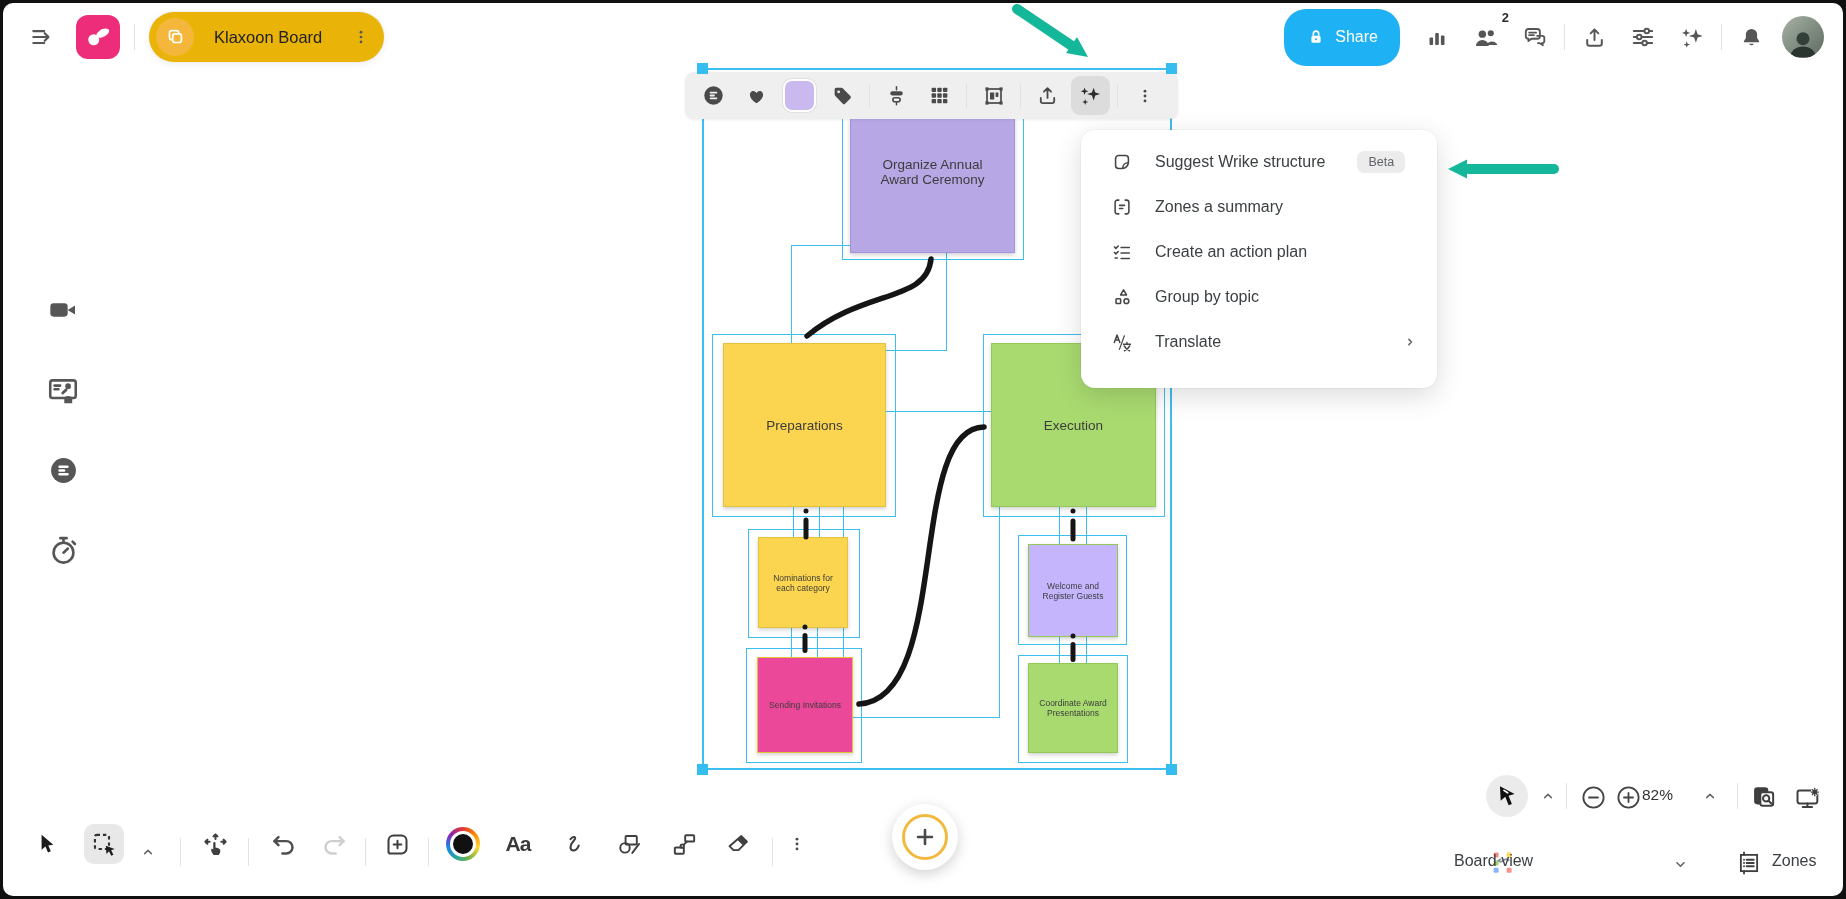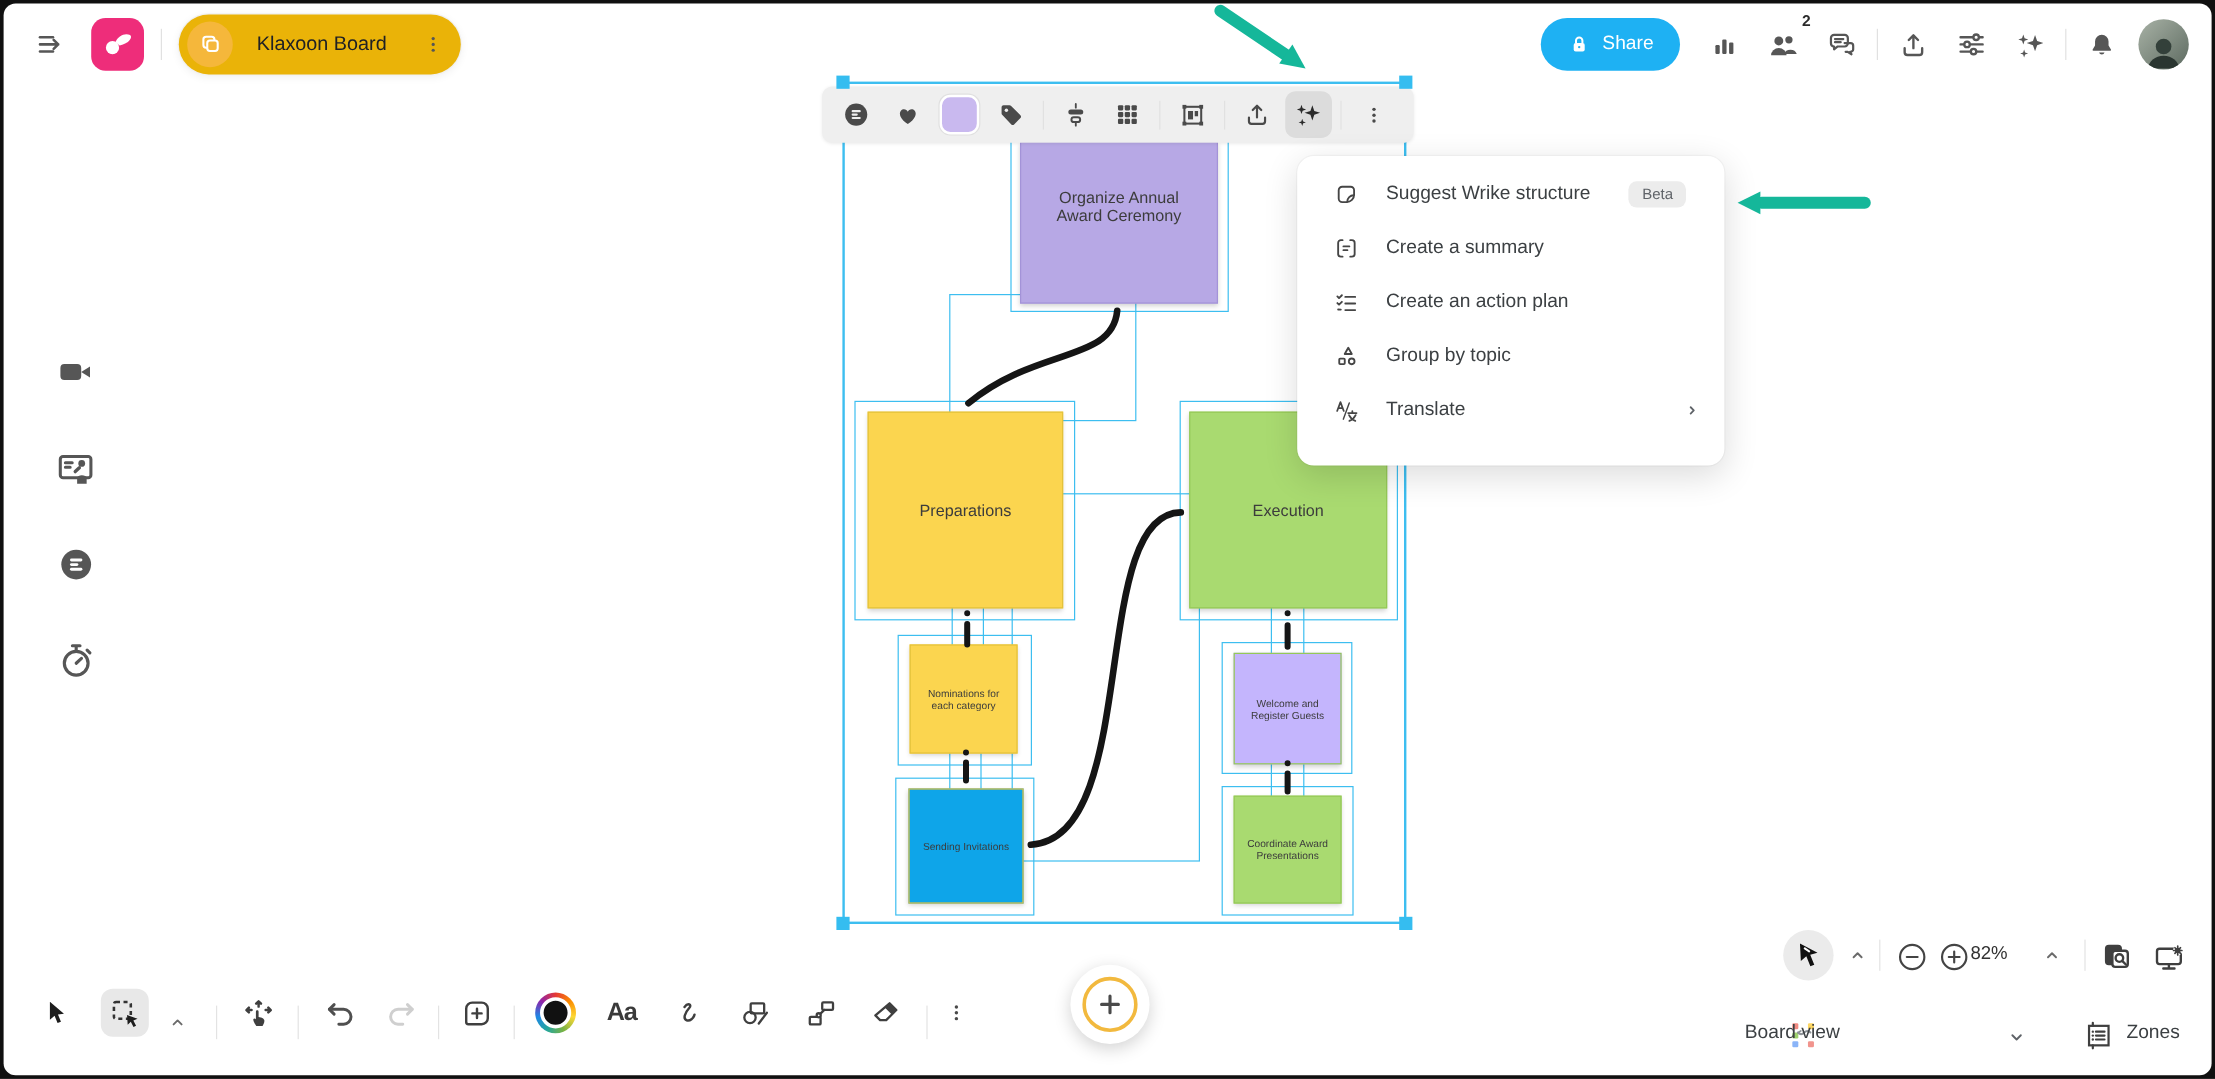--- a/index.html
+++ b/index.html
@@ -10,21 +10,21 @@
   .ic{display:flex;align-items:center;justify-content:center;border:none;background:transparent;cursor:pointer}
   .hbtn{width:40px;height:40px;border-radius:10px}
   .divider{width:1px;height:26px;background:#e1e1e1}
   
   .header-left{position:absolute;left:22px;top:12px;height:50px;display:flex;align-items:center;gap:14px}
   .logo{width:44px;height:44px;border-radius:12px;background:#ee2d7a;display:flex;align-items:center;justify-content:center}
   .title-pill{display:flex;align-items:center;gap:20px;background:#eab308;border-radius:28px;padding:6px 8px 6px 7px;box-shadow:0 0 0 1px #f1f1f1,0 2px 8px rgba(0,0,0,.07)}
   .board-badge{width:38px;height:38px;border-radius:50%;background:#f5b73b;display:flex;align-items:center;justify-content:center}
   .board-title{font-size:16.5px;color:#202124;font-weight:400;padding-right:4px}
   .header-right{position:absolute;right:20px;top:12px;height:50px;display:flex;align-items:center;gap:9px}
-  .share-btn{height:44px;border-radius:22px;background:#1eb1f3;color:#fff;display:flex;align-items:center;gap:9px;padding:0 22px;font-size:16px;font-weight:500;border:none;cursor:pointer;margin-right:8px}
+  .share-btn{height:57px;border-radius:22px;background:#1eb1f3;color:#fff;display:flex;align-items:center;gap:9px;padding:0 22px;font-size:16px;font-weight:500;border:none;cursor:pointer;margin-right:8px}
   .badge-2{position:absolute;top:-7px;right:-3px;font-size:13px;font-weight:700;color:#2b2b2b}
   .avatar{width:42px;height:42px;border-radius:50%;background:linear-gradient(135deg,#a8b2a6,#5d6a60);overflow:hidden;display:flex;align-items:flex-end;justify-content:center}
   
   .side-btn{position:absolute;left:42px;width:42px;height:42px}
   
   .sel-toolbar{position:absolute;left:685px;top:72px;width:493px;height:47px;background:#efefef;border-radius:9px;display:flex;align-items:center;padding:0 9px;gap:4px;box-shadow:0 1px 3px rgba(0,0,0,.08)}
   .sel-toolbar .ic{width:39px;height:39px;border-radius:9px}
   .sel-toolbar .divider{height:24px;margin:0 3px}
   .swatch{width:33px;height:33px;border-radius:9px;background:#c9b9ef;border:2.5px solid #fff;box-shadow:0 0 0 1px #e0e0e0;margin:0 3px}
   .tool-active{background:#dcdcdc}
@@ -220,21 +220,21 @@
   </div>
   <div class="sticky" style="left:723px;top:343px;width:163px;height:164px;background:#fbd54f;border:1px solid #e4c23a;font-size:13.5px">
     <span>Preparations</span>
   </div>
   <div class="sticky" style="left:991px;top:343px;width:165px;height:164px;background:#a9da70;border:1px solid #95c957;font-size:13.5px">
     <span>Execution</span>
   </div>
   <div class="sticky" style="left:758px;top:537px;width:90px;height:91px;background:#fbd54f;border:1px solid #e4c23a;font-size:8.5px;padding:0 8px">
     <span>Nominations for each category</span>
   </div>
-  <div class="sticky" style="left:757px;top:657px;width:96px;height:96px;background:#0ea5e9;border:1px solid #e4c23a;font-size:8.5px;padding:0 6px">
+  <div class="sticky" style="left:757px;top:657px;width:96px;height:96px;background:#ec4899;border:1px solid #e4c23a;font-size:8.5px;padding:0 6px">
     <span>Sending Invitations</span>
   </div>
   <div class="sticky" style="left:1028px;top:544px;width:90px;height:93px;background:#c4b5fd;border:1px solid #95c957;font-size:8.5px;padding:0 10px">
     <span>Welcome and Register Guests</span>
   </div>
   <div class="sticky" style="left:1028px;top:663px;width:90px;height:90px;background:#a9da70;border:1px solid #95c957;font-size:8.5px;padding:0 10px">
     <span>Coordinate Award Presentations</span>
   </div>
 
   <svg class="overlay" width="1846" height="899" viewBox="0 0 1846 899">
@@ -334,21 +334,21 @@
       </svg>
       <span class="menu-label">Suggest Wrike structure</span>
       <span class="beta">Beta</span>
     </div>
     <div class="menu-item">
       <svg width="22" height="22" viewBox="0 0 24 24" fill="none" stroke="#454545" stroke-width="1.7" stroke-linecap="round" stroke-linejoin="round">
         <path d="M8.5 4.5H7A2.5 2.5 0 0 0 4.5 7v10A2.5 2.5 0 0 0 7 19.5h1.5"></path>
         <path d="M15.5 4.5H17A2.5 2.5 0 0 1 19.5 7v10a2.5 2.5 0 0 1-2.5 2.5h-1.5"></path>
         <path d="M9.3 10.2h5.4M9.3 13.6h3.6"></path>
       </svg>
-      <span class="menu-label">Create a summary</span>
+      <span class="menu-label">Zones a summary</span>
     </div>
     <div class="menu-item">
       <svg width="22" height="22" viewBox="0 0 24 24" fill="none" stroke="#454545" stroke-width="1.7" stroke-linecap="round" stroke-linejoin="round">
         <path d="M3.8 6.6l1.5 1.5 2.6-2.6M3.8 12.6l1.5 1.5 2.6-2.6"></path>
         <path d="M11 7h9M11 13h9M11 19h9M4.5 18.5l2.4.01"></path>
       </svg>
       <span class="menu-label">Create an action plan</span>
     </div>
     <div class="menu-item">
       <svg width="22" height="22" viewBox="0 0 24 24" fill="none" stroke="#454545" stroke-width="1.7" stroke-linecap="round" stroke-linejoin="round">

